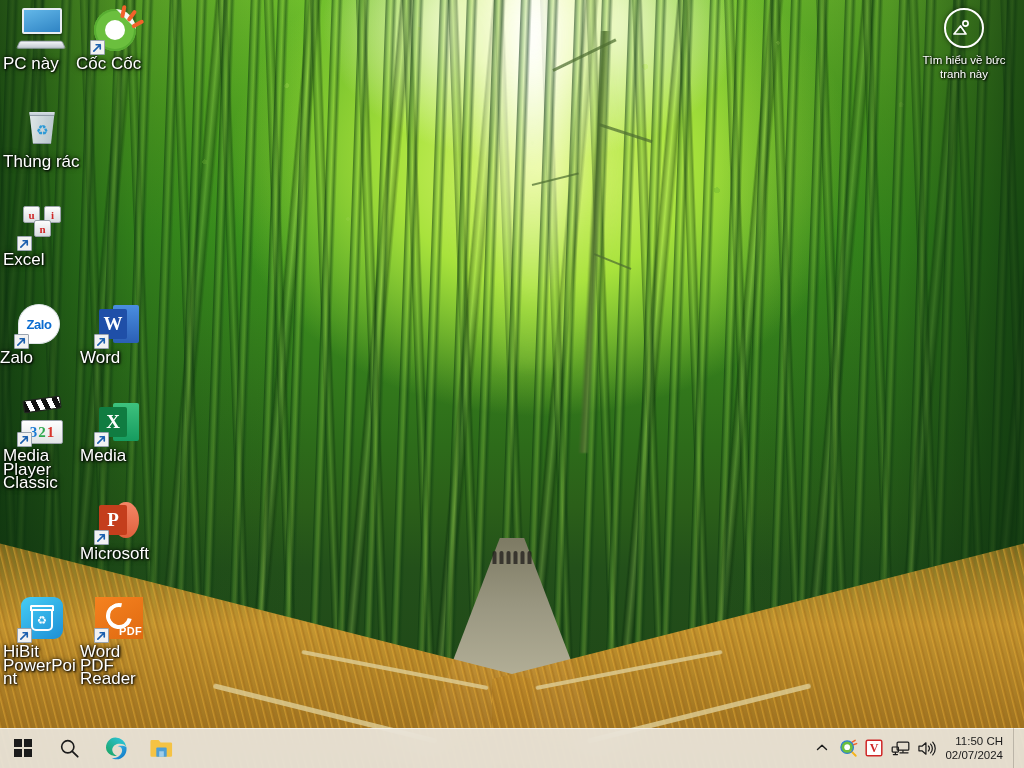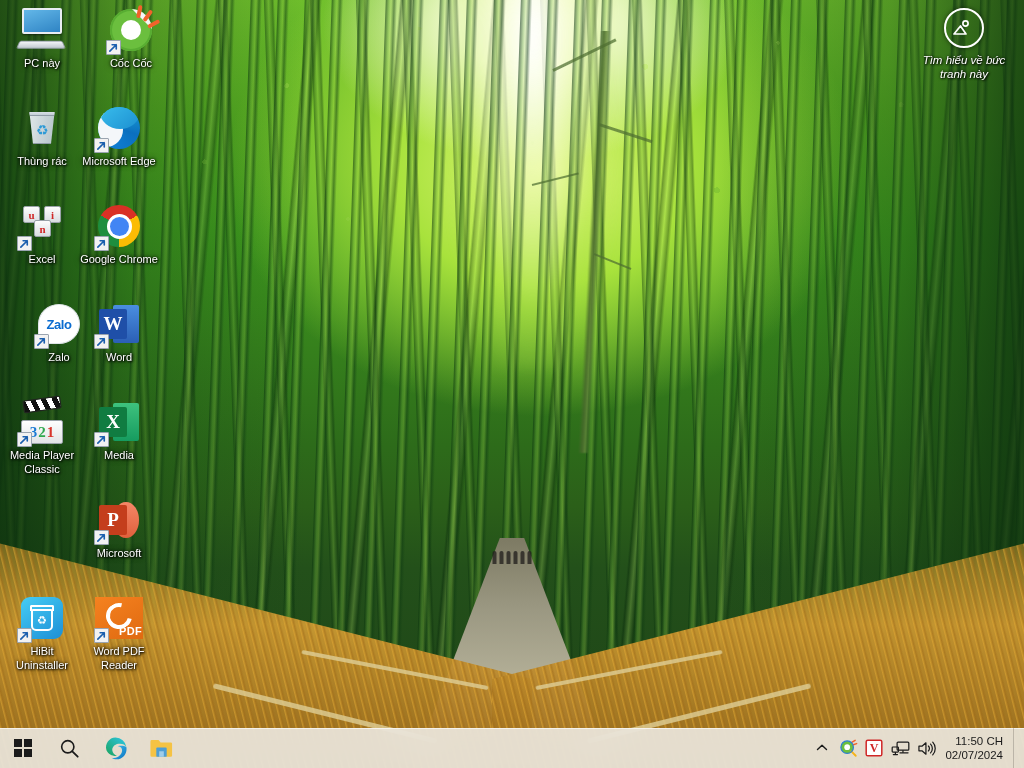--- a/index.html
+++ b/index.html
@@ -117,22 +117,22 @@
   .desk-icon{
     position:absolute;width:78px;
     display:flex;flex-direction:column;align-items:center;
     cursor:default;
   }
   .desk-icon .glyph{
     width:48px;height:48px;position:relative;
     display:flex;align-items:center;justify-content:center;
   }
   .desk-icon .cap{
-    margin-top:3px;width:78px;text-align:center;
-    font-size:11px;line-height:13.5px;color:#fff;
+    margin-top:3px;width:78px;text-align:left;
+    font-size:17px;line-height:13.5px;color:#fff;
     text-shadow:0 0 3px rgba(0,0,0,.95), 1px 1px 2px rgba(0,0,0,.9), 0 0 6px rgba(0,0,0,.7);
     word-wrap:break-word;
   }
   
   .shortcut{
     position:absolute;left:-1px;bottom:-1px;width:15px;height:15px;
     background:#f2f2f2;border:1px solid #9aa4b0;border-radius:1px;
     display:flex;align-items:center;justify-content:center;
   }
   .shortcut svg{width:11px;height:11px;}
@@ -187,21 +187,21 @@
   .ic-hibit .can{width:22px;height:22px;border:2px solid #fff;border-radius:2px 2px 5px 5px;position:relative;margin-top:4px;display:flex;align-items:center;justify-content:center;color:#fff;font-size:11px;}
   .ic-hibit .top{position:absolute;top:8px;left:9px;width:24px;height:6px;border:2px solid #fff;border-bottom:none;border-radius:2px 2px 0 0;}
 
   .ic-foxit .box{width:60px;height:42px;background:linear-gradient(150deg,#f58220,#e06a10);display:flex;align-items:center;justify-content:center;position:relative;}
   .ic-foxit .swirl{width:26px;height:26px;border:4px solid #fff;border-radius:50%;border-right-color:transparent;transform:rotate(-32deg);margin-bottom:5px;}
   .ic-foxit .pdf{position:absolute;right:1px;bottom:2px;color:#fff;font-size:11px;font-weight:bold;letter-spacing:.3px;}
 
   
   #spotlight{
     position:absolute;right:10px;top:8px;width:100px;
-    display:flex;flex-direction:column;align-items:center;cursor:default;font-style:italic;
+    display:flex;flex-direction:column;align-items:center;cursor:default;
   }
   #spotlight .circ{
     width:40px;height:40px;border-radius:50%;border:2px solid #fff;
     display:flex;align-items:center;justify-content:center;
     box-shadow:0 0 5px rgba(0,0,0,.55);
   }
   #spotlight .cap{
     margin-top:5px;text-align:center;font-size:11.5px;line-height:14px;color:#fff;
     text-shadow:0 0 3px rgba(0,0,0,.95),1px 1px 2px rgba(0,0,0,.9);
   }
@@ -271,21 +271,21 @@
 <div id="icon-layer">
 
   <div class="desk-icon" style="left:3px;top:6px;">
     <div class="glyph ic-pc">
       <div class="mon"></div>
         <div class="kbd"></div>
     </div>
     <div class="cap">PC này</div>
   </div>
 
-  <div class="desk-icon" style="left:92px;top:6px;">
+  <div class="desk-icon" style="left:76px;top:6px;">
     <div class="glyph ic-coccoc">
       <div class="ring">
         <div class="hole"></div>
         <div class="cut"></div>
       </div>
       <div class="ray" style="left:29px;top:-1px;transform:rotate(12deg);"></div>
       <div class="ray" style="left:35px;top:2px;transform:rotate(36deg);"></div>
       <div class="ray" style="left:39px;top:8px;transform:rotate(62deg);"></div>
       <div class="shortcut">
         <svg viewBox="0 0 12 12">
@@ -299,59 +299,37 @@
   <div class="desk-icon" style="left:3px;top:104px;">
     <div class="glyph ic-bin">
       <div class="body">
           <div class="lid"></div>
           <div class="rec">♻</div>
         </div>
     </div>
     <div class="cap">Thùng rác</div>
   </div>
 
-  <div class="desk-icon" style="left:80px;top:104px;">
-    <div class="glyph ic-edge">
-      <div class="e"></div>
-      <div class="shortcut">
-        <svg viewBox="0 0 12 12">
-            <path d="M2 10 L9 3 M9 3 H4.5 M9 3 V7.5" stroke="#1b5fae" stroke-width="1.8" fill="none" stroke-linecap="round"></path>
-          </svg>
-      </div>
-    </div>
-    <div class="cap">Microsoft Edge</div>
-  </div>
 
   <div class="desk-icon" style="left:3px;top:202px;">
     <div class="glyph ic-unikey">
       <div class="k" style="left:5px;top:4px;">u</div>
       <div class="k" style="left:26px;top:4px;">i</div>
       <div class="k" style="left:16px;top:18px;">n</div>
       <div class="shortcut">
         <svg viewBox="0 0 12 12">
             <path d="M2 10 L9 3 M9 3 H4.5 M9 3 V7.5" stroke="#1b5fae" stroke-width="1.8" fill="none" stroke-linecap="round"></path>
           </svg>
       </div>
     </div>
     <div class="cap">Excel</div>
   </div>
 
-  <div class="desk-icon" style="left:80px;top:202px;">
-    <div class="glyph ic-chrome">
-      <div class="c"></div>
-      <div class="shortcut">
-        <svg viewBox="0 0 12 12">
-            <path d="M2 10 L9 3 M9 3 H4.5 M9 3 V7.5" stroke="#1b5fae" stroke-width="1.8" fill="none" stroke-linecap="round"></path>
-          </svg>
-      </div>
-    </div>
-    <div class="cap">Google Chrome</div>
-  </div>
-
-  <div class="desk-icon" style="left:20px;top:300px;">
+
+  <div class="desk-icon" style="left:0;top:300px;">
     <div class="glyph ic-zalo">
       <div class="z">
           <span>Zalo</span>
         </div>
       <div class="shortcut">
         <svg viewBox="0 0 12 12">
             <path d="M2 10 L9 3 M9 3 H4.5 M9 3 V7.5" stroke="#1b5fae" stroke-width="1.8" fill="none" stroke-linecap="round"></path>
           </svg>
       </div>
     </div>
@@ -426,21 +404,21 @@
       <div class="box">
           <div class="top"></div>
           <div class="can">♻</div>
         </div>
       <div class="shortcut">
         <svg viewBox="0 0 12 12">
             <path d="M2 10 L9 3 M9 3 H4.5 M9 3 V7.5" stroke="#1b5fae" stroke-width="1.8" fill="none" stroke-linecap="round"></path>
           </svg>
       </div>
     </div>
-    <div class="cap">HiBit Uninstaller</div>
+    <div class="cap">HiBit PowerPoint</div>
   </div>
 
   <div class="desk-icon" style="left:80px;top:594px;">
     <div class="glyph ic-foxit">
       <div class="box">
           <div class="swirl"></div>
           <div class="pdf">PDF</div>
         </div>
       <div class="shortcut">
         <svg viewBox="0 0 12 12">

